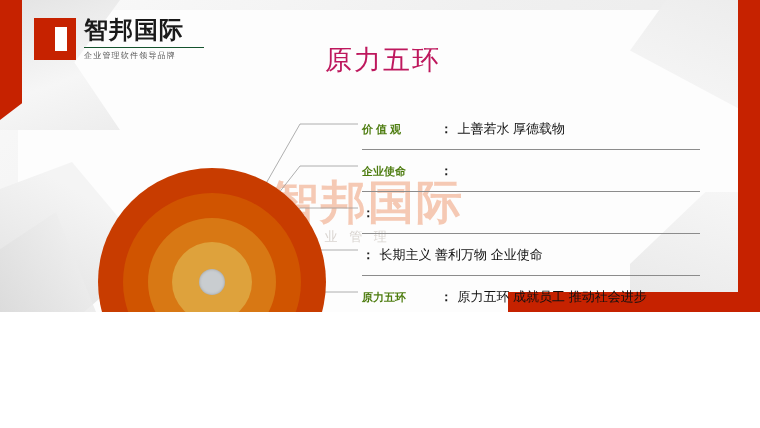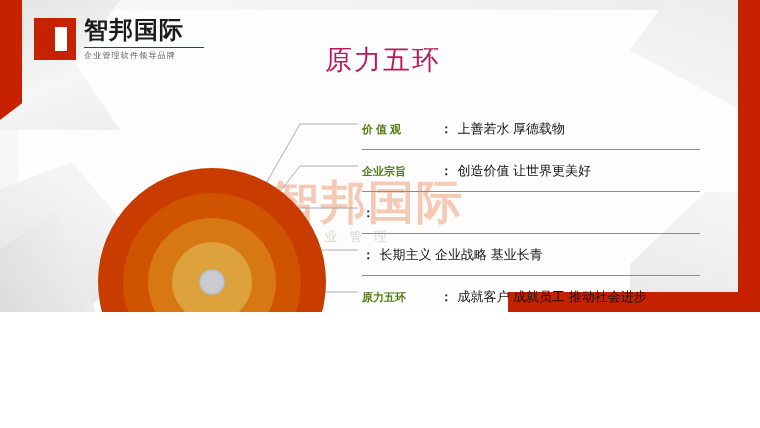--- a/index.html
+++ b/index.html
@@ -269,42 +269,41 @@
       <div style="position: relative;">
         <div class="row">
           <div class="row-label">价 值 观</div>
           <div class="row-colon">：</div>
           <div class="row-value">上善若水  厚德载物</div>
         </div>
         <div class="row-underline" style="top: 41px;"></div>
       </div>
       <div style="position: relative;">
         <div class="row">
-          <div class="row-label">企业宗旨</div>
-          <div class="row-colon">：</div>
-          <div class="row-value">创造价值  让世界更美好</div>
-        </div>
-        <div class="row-underline" style="top: 41px;"></div>
-      </div>
-      <div style="position: relative;">
-        <div class="row">
-          <div class="row-colon">：</div>
-        </div>
-        <div class="row-underline" style="top: 41px;"></div>
-      </div>
-      <div style="position: relative;">
-        <div class="row">
-          <div class="row-colon">：</div>
-          <div class="row-value">长期主义  企业战略  基业长青</div>
+          <div class="row-label">企业使命</div>
+          <div class="row-colon">：</div>
+        </div>
+        <div class="row-underline" style="top: 41px;"></div>
+      </div>
+      <div style="position: relative;">
+        <div class="row">
+          <div class="row-colon">：</div>
+        </div>
+        <div class="row-underline" style="top: 41px;"></div>
+      </div>
+      <div style="position: relative;">
+        <div class="row">
+          <div class="row-colon">：</div>
+          <div class="row-value">长期主义  善利万物  企业使命</div>
         </div>
         <div class="row-underline" style="top: 41px;"></div>
       </div>
       <div style="position: relative;">
         <div class="row">
           <div class="row-label">原力五环</div>
           <div class="row-colon">：</div>
-          <div class="row-value">成就客户  成就员工  推动社会进步</div>
+          <div class="row-value">原力五环  成就员工  推动社会进步</div>
         </div>
         <div class="row-underline" style="top: 41px;"></div>
       </div>
     </div>
 
 </div>
 
 </body></html>

